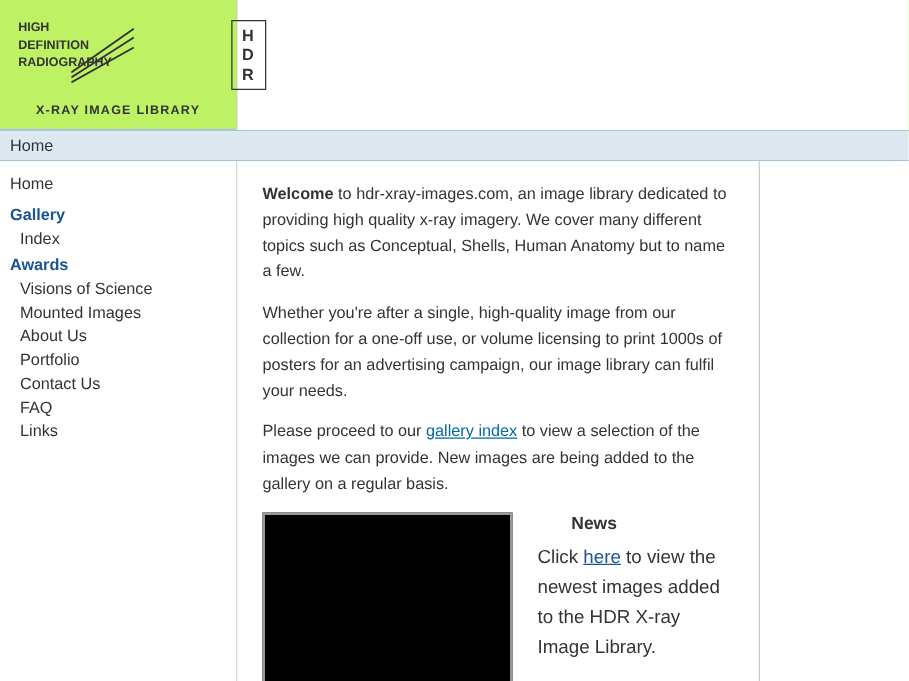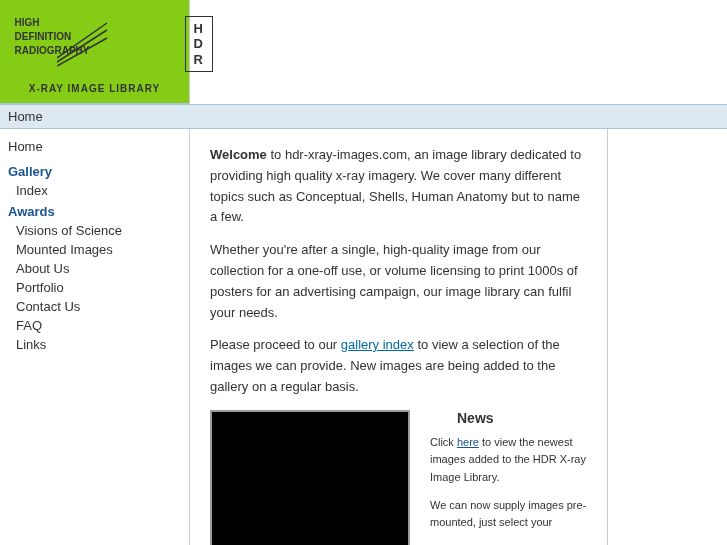--- a/index.html
+++ b/index.html
@@ -4,21 +4,21 @@
   <style>
     * { margin: 0; padding: 0; box-sizing: border-box; }
     body { font-family: Arial, Helvetica, sans-serif; font-size: 13px; color: #333; background: #fff; }
 
     
     #header {
       display: flex;
       align-items: center;
       border-bottom: 2px solid #aac4d8;
       height: 105px;
-      background: #84cc16;
+      background: #bef264;
     }
     #logo-area {
       width: 190px;
       min-width: 190px;
       height: 105px;
       border-right: 1px solid #ccc;
       display: flex;
       flex-direction: column;
       align-items: center;
       justify-content: center;
@@ -148,21 +148,21 @@
       flex: 1;
       padding: 0;
     }
     #news-section h3 {
       font-size: 14px;
       font-weight: bold;
       margin-bottom: 8px;
       padding-left: 27px;
     }
     #news-section p {
-      font-size: 11px;
+      font-size: 15px;
       line-height: 1.6;
       margin-bottom: 10px;
     }
     #news-section a {
       color: #1a5490;
     }
 
     
     #right-margin {
       width: 120px;

